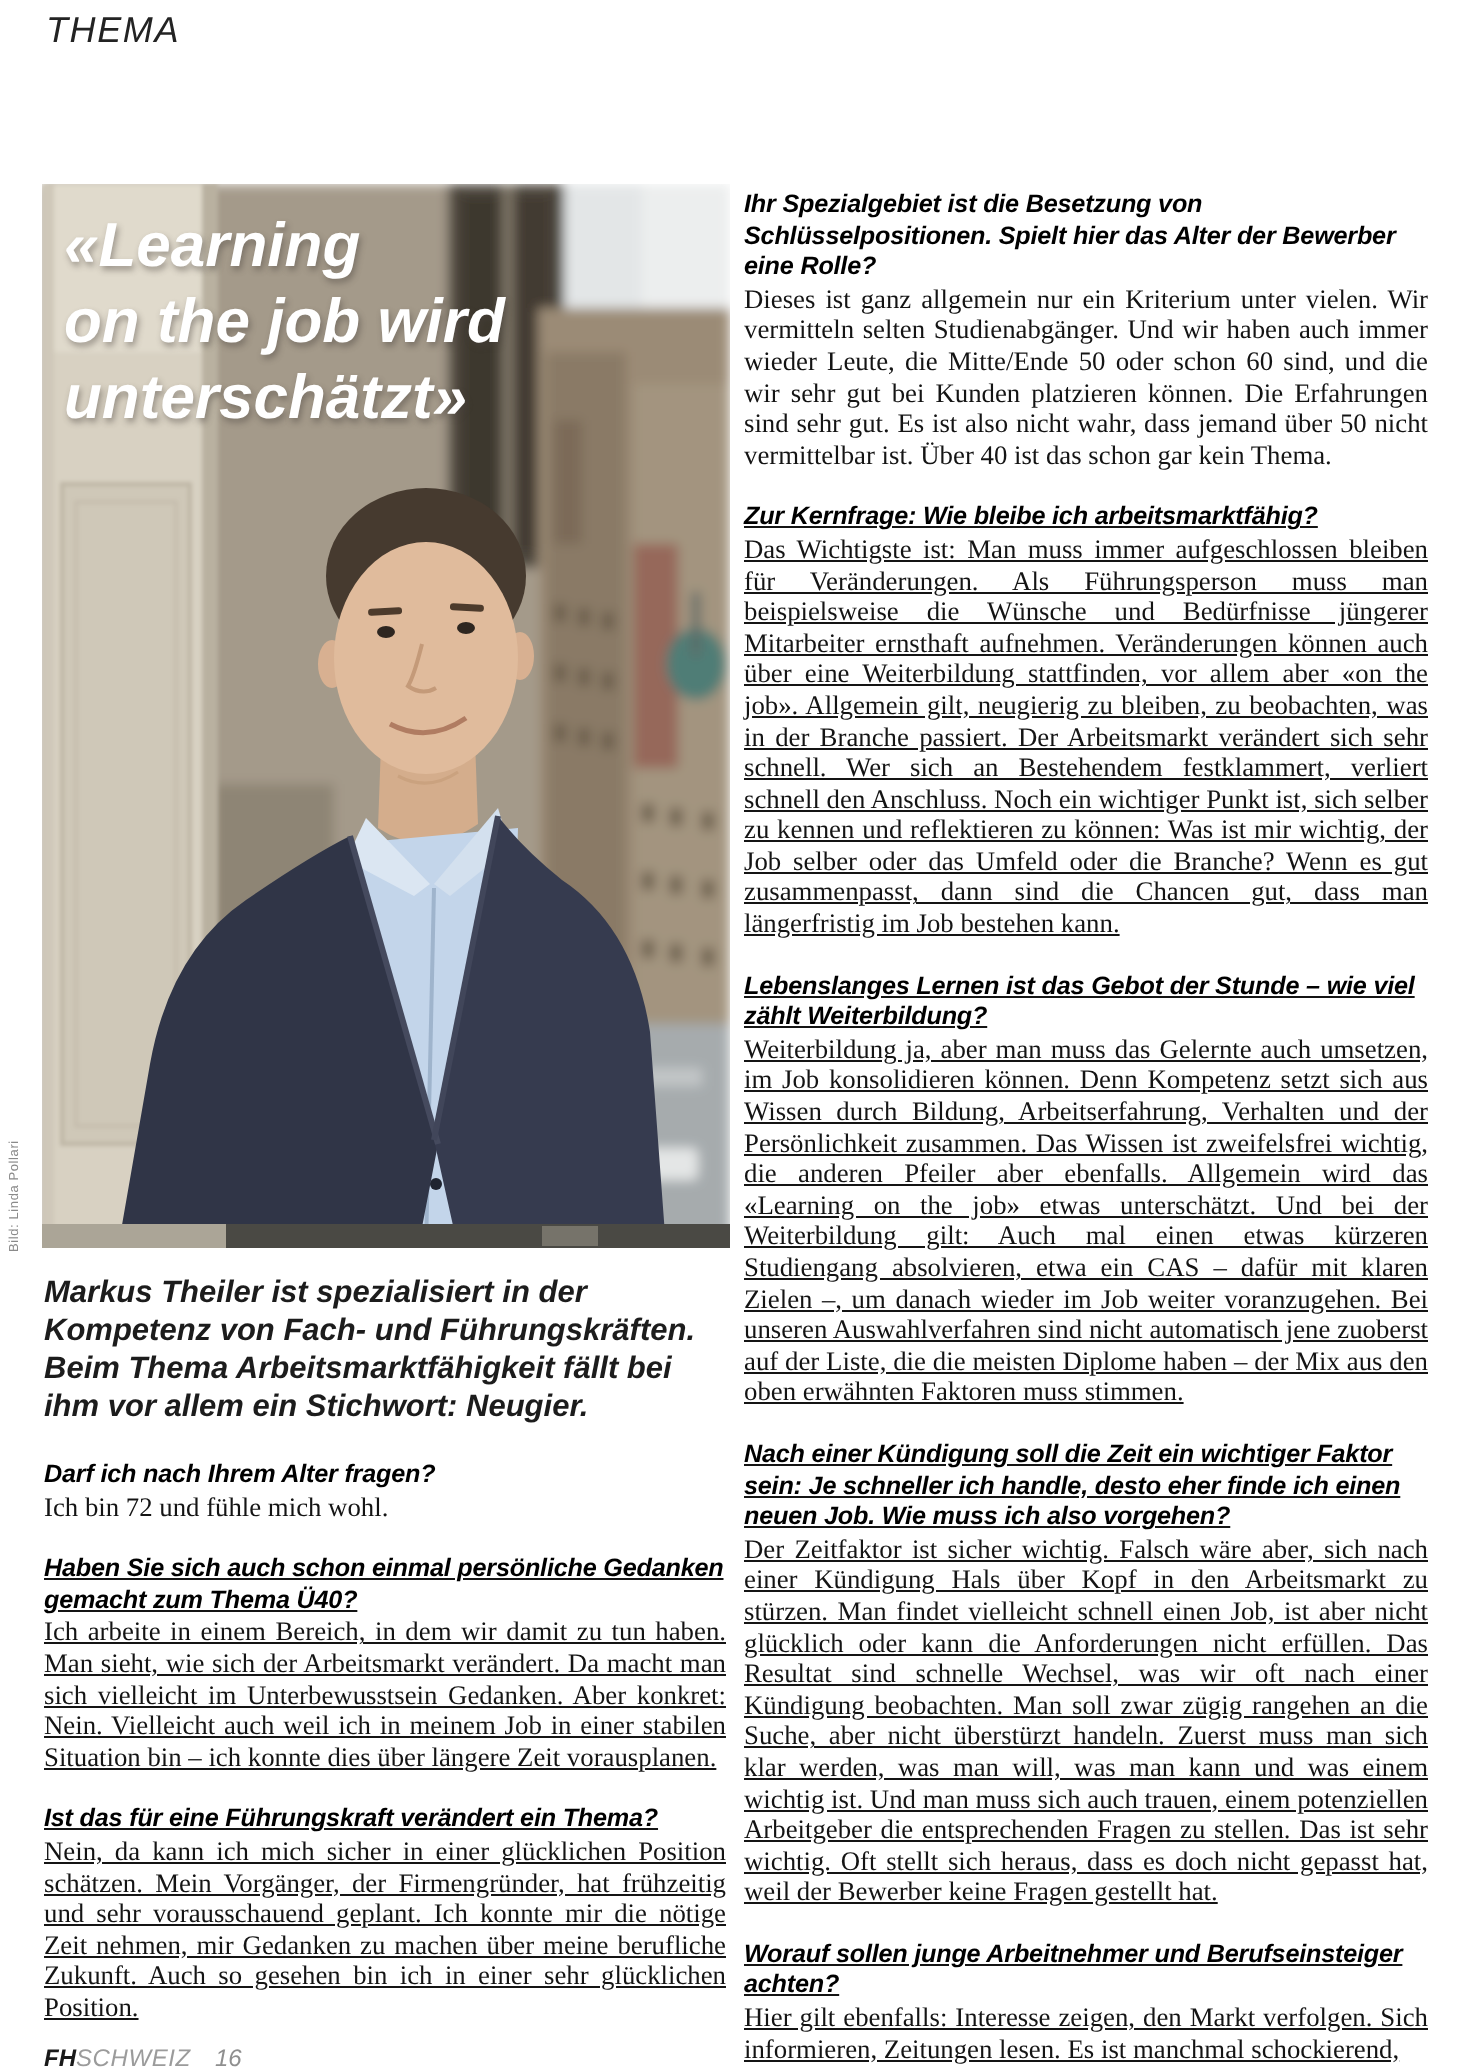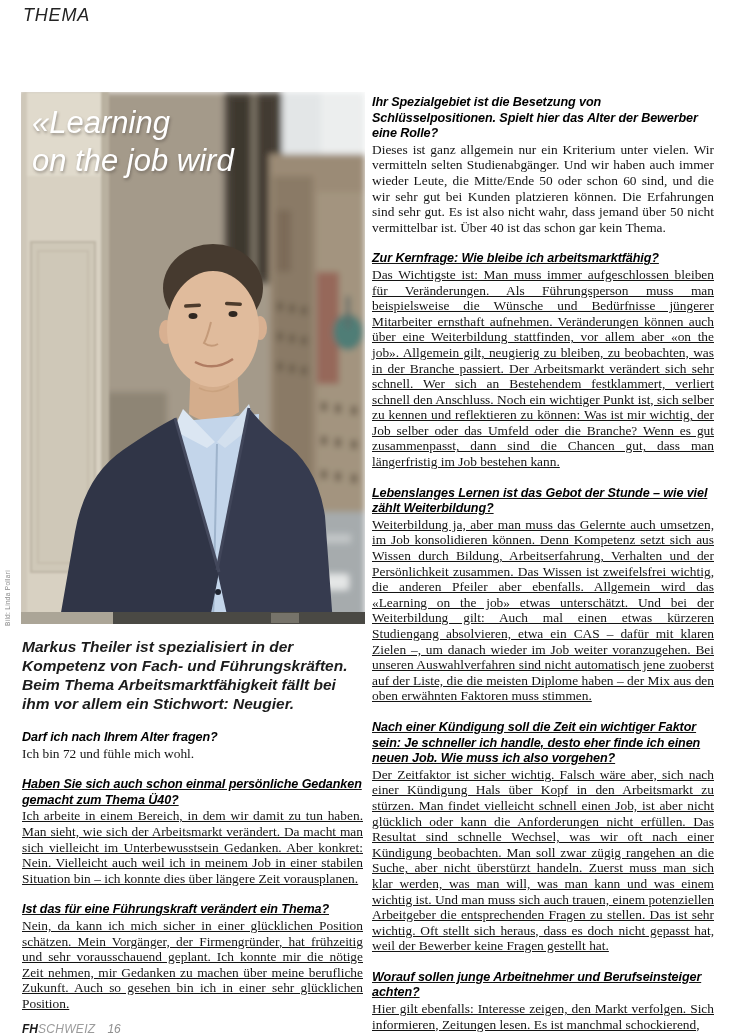--- a/index.html
+++ b/index.html
@@ -15,21 +15,21 @@
     position:absolute;left:23px;top:5px;
     font-style:italic;font-weight:500;
     font-size:18px;letter-spacing:.8px;color:#232323;
   }
   .photo-wrap{
     position:absolute;left:21px;top:92px;width:344px;height:532px;
   }
   .photo-wrap svg{display:block;width:344px;height:532px;}
   .quote{
     position:absolute;left:11px;top:12px;width:320px;
-    font-weight:normal;font-style:italic;
+    font-weight:bold;font-style:italic;
     font-size:31px;line-height:38px;color:#ffffff;
     text-shadow:1px 2px 3px rgba(70,65,60,.45);
   }
   .credit{
     position:absolute;left:4px;top:552px;height:74px;
     writing-mode:vertical-rl;transform:rotate(180deg);
     font-size:6.5px;letter-spacing:.3px;color:#8a8a8a;
   }
   .caption{
     position:absolute;left:22px;top:637px;width:345px;
@@ -164,20 +164,21 @@
       <g>
         <rect x="0" y="520" width="344" height="12" fill="#aba597"></rect>
         <rect x="92" y="520" width="252" height="12" fill="#4a4944"></rect>
         <rect x="250" y="521" width="28" height="10" fill="#76736a"></rect>
       </g>
     </svg>
 
     <div class="quote">
       <div>«Learning</div>
       <div>on the job wird</div>
+      <div>unterschätzt»</div>
     </div>
   </div>
 
   <div class="credit">Bild: Linda Pollari</div>
 
   <div class="caption">Markus Theiler ist spezialisiert in der Kompetenz von Fach- und Führungskräften. Beim Thema Arbeitsmarktfähigkeit fällt bei ihm vor allem ein Stichwort: Neugier.</div>
 
   <div class="col col-left">
     <div class="qa">
       <div class="q">Darf ich nach Ihrem Alter fragen?</div>

